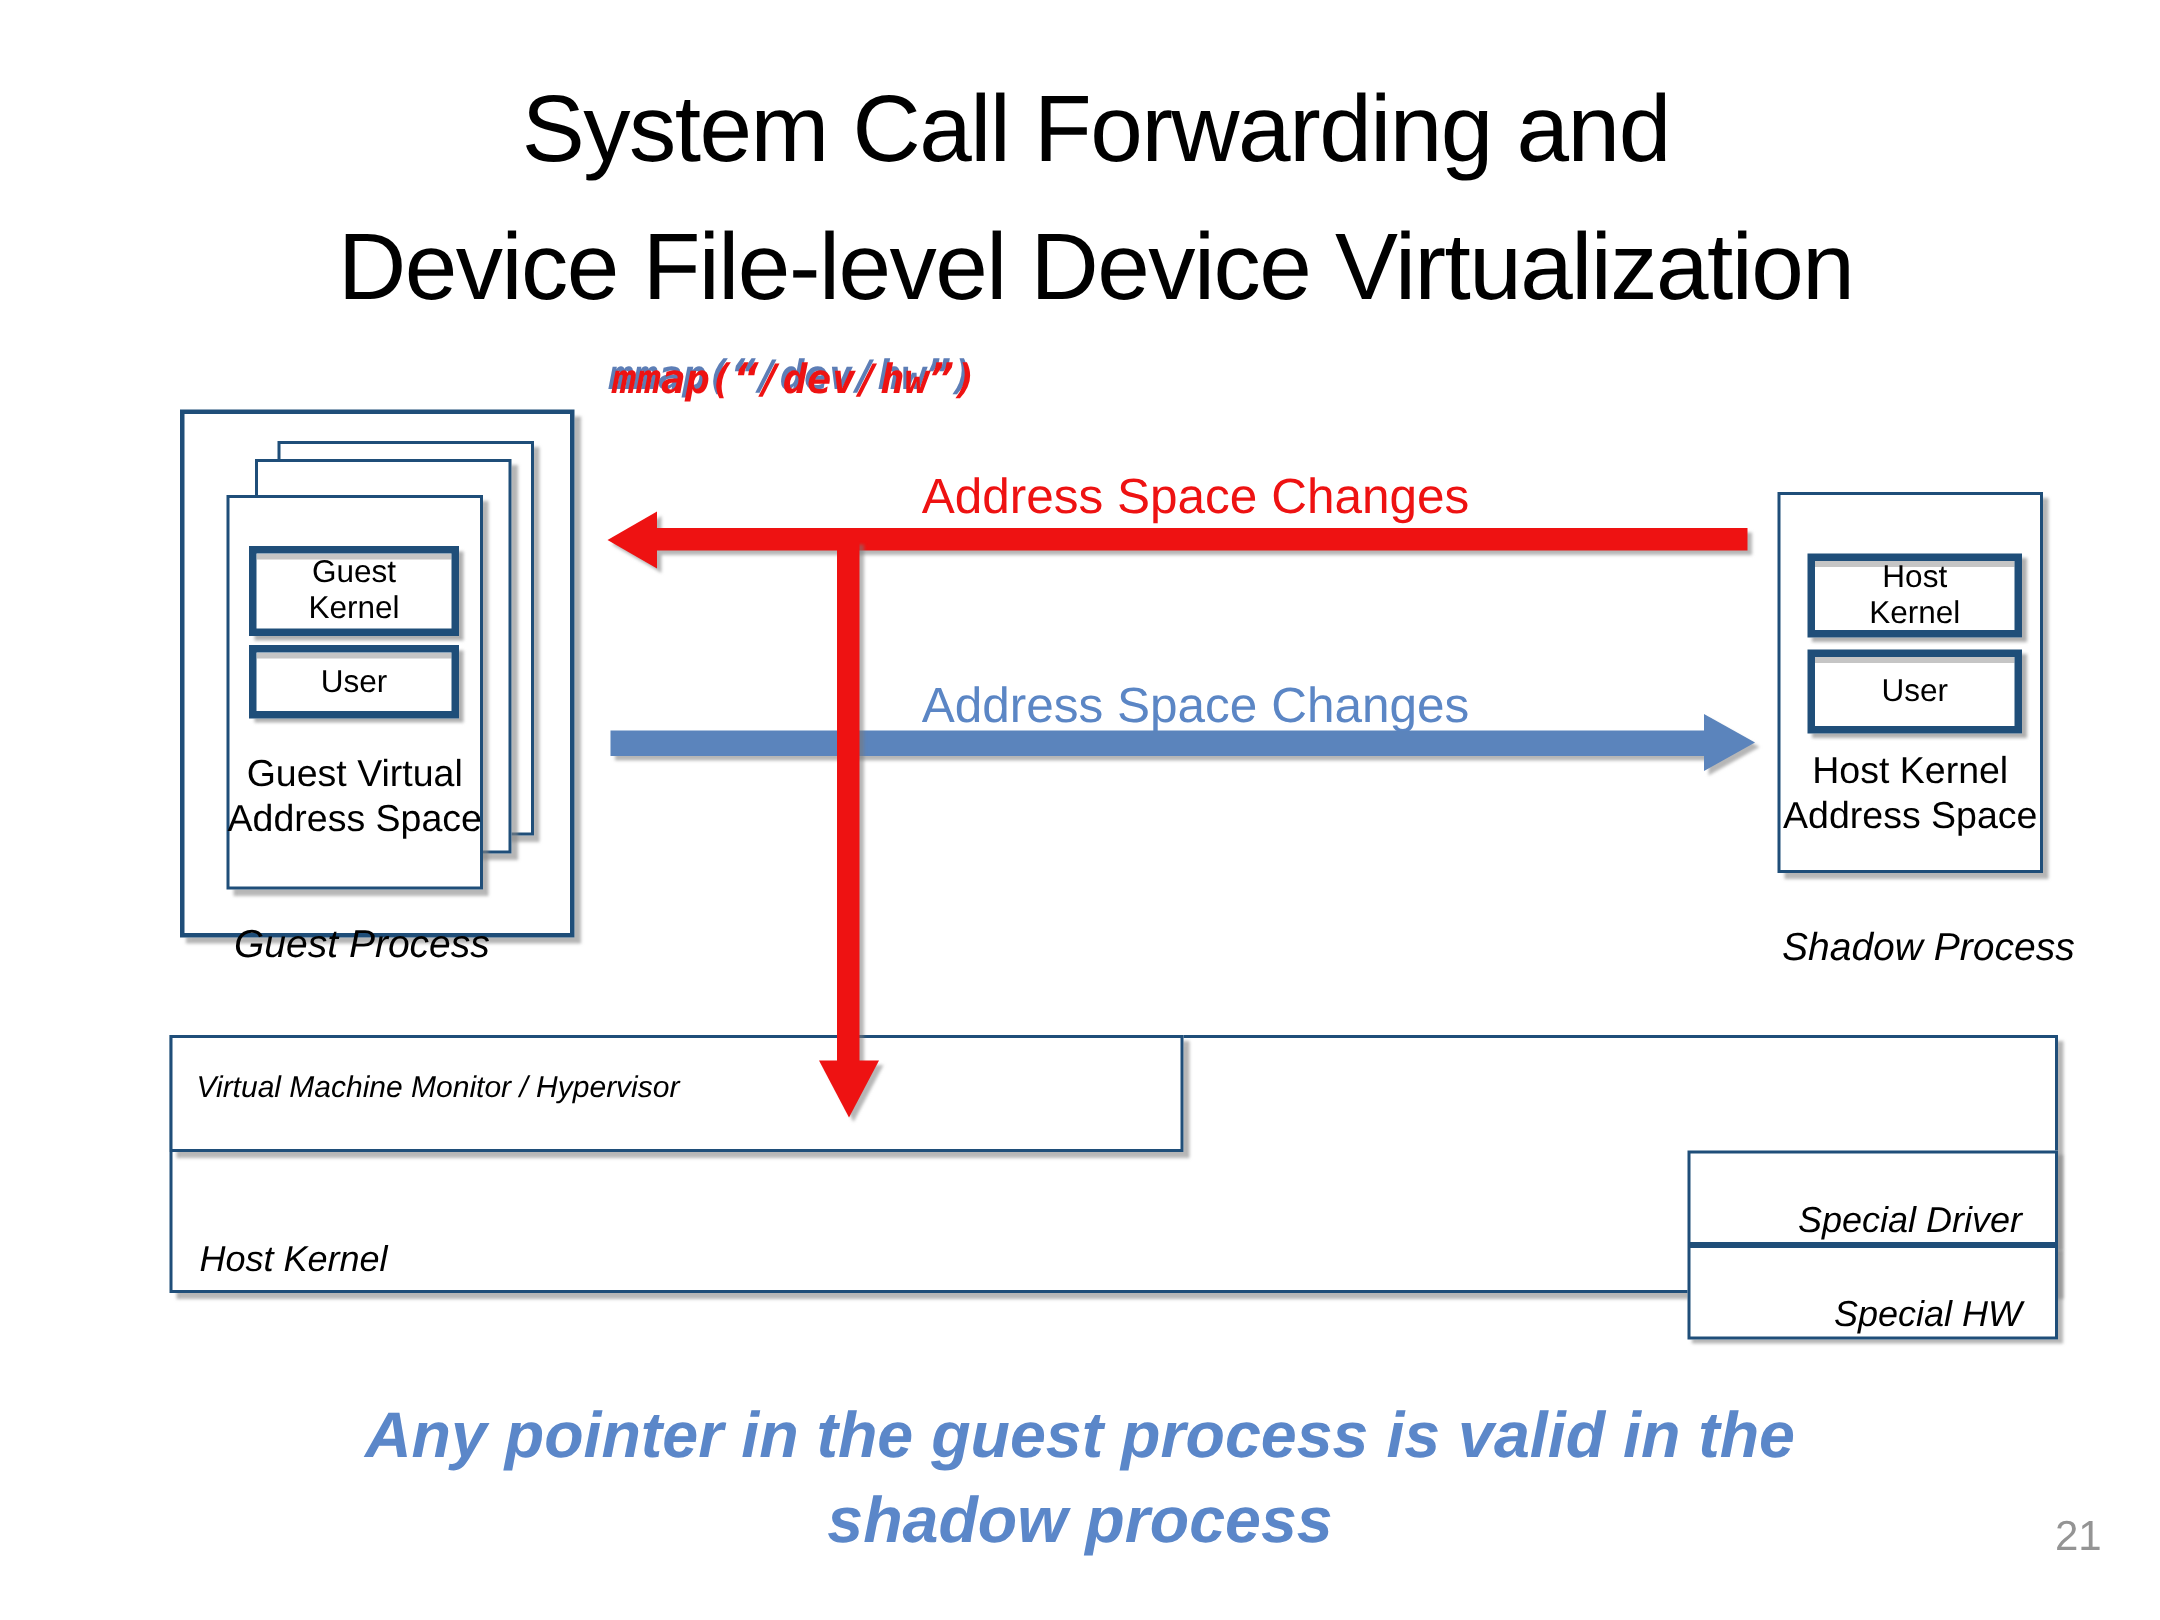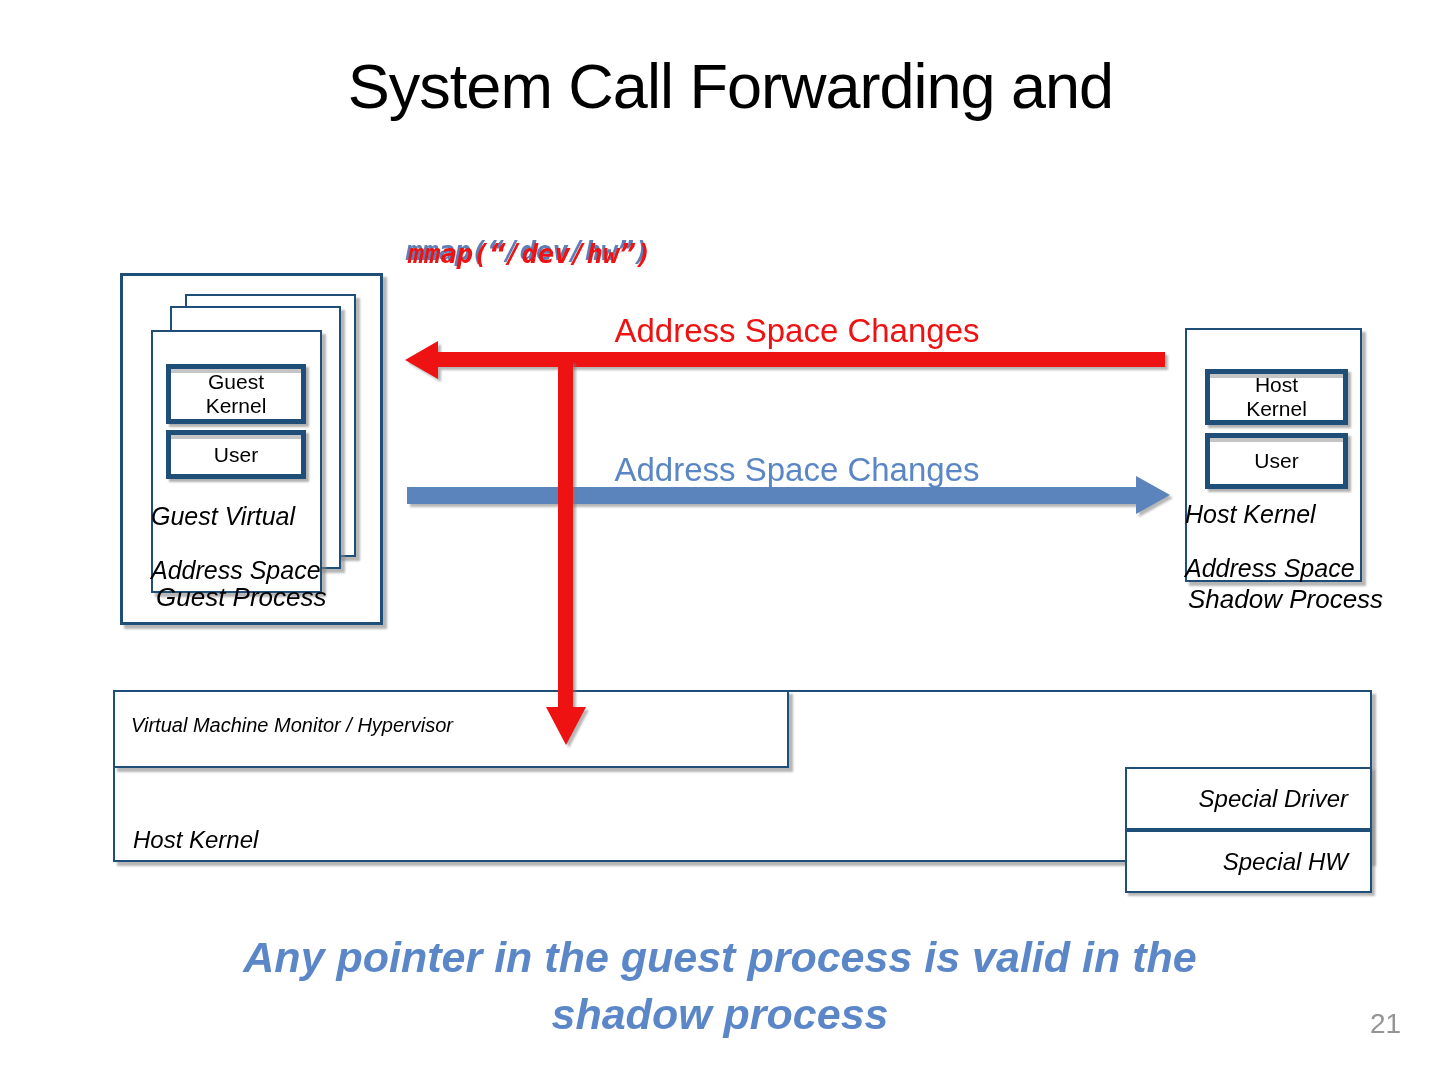--- a/index.html
+++ b/index.html
@@ -26,25 +26,25 @@
             font-size:21px;line-height:24px;text-align:center;}
 
   
   .guest-outer{left:120px;top:273px;width:263px;height:352px;border-width:3px;z-index:2;}
   .page{width:171px;height:263px;z-index:2;}
   .page-back{left:185px;top:294px;}
   .page-mid{left:170px;top:306px;}
   .page-front{left:151px;top:330px;}
   .box-gkernel{left:166px;top:364px;width:140px;height:60px;z-index:3;}
   .box-guser{left:166px;top:430px;width:140px;height:49px;z-index:3;}
-  .vas{position:absolute;display:flex;flex-direction:column;
-       font-style:italic;font-size:25px;line-height:30px;z-index:3;gap:24px;}
+  .vas{position:absolute;display:flex;flex-direction:column;align-items:center;
+       font-size:25px;line-height:30px;z-index:3;}
   .vas span{white-space:nowrap;}
   .guest-vas{left:151px;top:501px;width:171px;}
-  .proc-label{position:absolute;font-style:italic;font-size:26px;z-index:3;white-space:nowrap;}
+  .proc-label{position:absolute;font-style:italic;font-size:26px;z-index:3;white-space:nowrap;margin-top:32px;}
   .guest-proc{left:156px;top:582px;}
 
   
   .host-outer{left:1185px;top:328px;width:177px;height:254px;z-index:2;}
   .box-hkernel{left:1205px;top:369px;width:143px;height:56px;z-index:3;}
   .box-huser{left:1205px;top:433px;width:143px;height:56px;z-index:3;}
   .host-vas{left:1185px;top:499px;width:177px;}
   .shadow-proc{left:1188px;top:584px;}
 
   
@@ -67,39 +67,40 @@
   .arrow-label{position:absolute;left:412px;width:770px;text-align:center;
                font-size:33px;white-space:nowrap;z-index:3;}
   .label-red{top:312px;color:#EE1212;}
   .label-blue{top:451px;color:#5B86C5;}
 
   
   .hostkernel-big{left:113px;top:690px;width:1259px;height:172px;z-index:1;}
   .hostkernel-label{position:absolute;left:18px;bottom:6px;font-style:italic;font-size:24px;}
   .vmm-box{left:113px;top:690px;width:676px;height:78px;z-index:2;}
   .vmm-label{position:absolute;left:16px;top:22px;font-style:italic;font-size:20px;white-space:nowrap;}
-  .special{left:1125px;width:247px;height:63px;z-index:2;display:flex;align-items:center;
+  .special{left:1125px;width:247px;height:63px;z-index:2;display:flex;align-items:flex-end;
            justify-content:flex-end;padding-right:22px;font-style:italic;font-size:24px;
            box-shadow:3px 3px 2px rgba(134,134,134,0.6);}
   .special-driver{top:767px;}
   .special-hw{top:830px;}
 
   
   .callout{position:absolute;left:0;right:0;top:929px;text-align:center;color:#5B87C9;
            font-size:43px;line-height:57px;font-weight:bold;font-style:italic;}
   .callout span{display:block;white-space:nowrap;}
   .page-num{position:absolute;left:1322px;top:1008px;color:#949494;font-size:28px;margin-left:48px;}
 </style>
 </head>
 <body>
 
 <div class="slide">
 
   <div class="title">
     <span>System Call Forwarding and</span>
+    <span>Device File-level Device Virtualization</span>
   </div>
 
   <div class="code-note">mmap(“/dev/hw”)</div>
 
   <div class="thinbox guest-outer"></div>
   <div class="thinbox page page-back"></div>
   <div class="thinbox page page-mid"></div>
   <div class="thinbox page page-front"></div>
   <div class="thickbox box-gkernel">
     <span>Guest</span>

